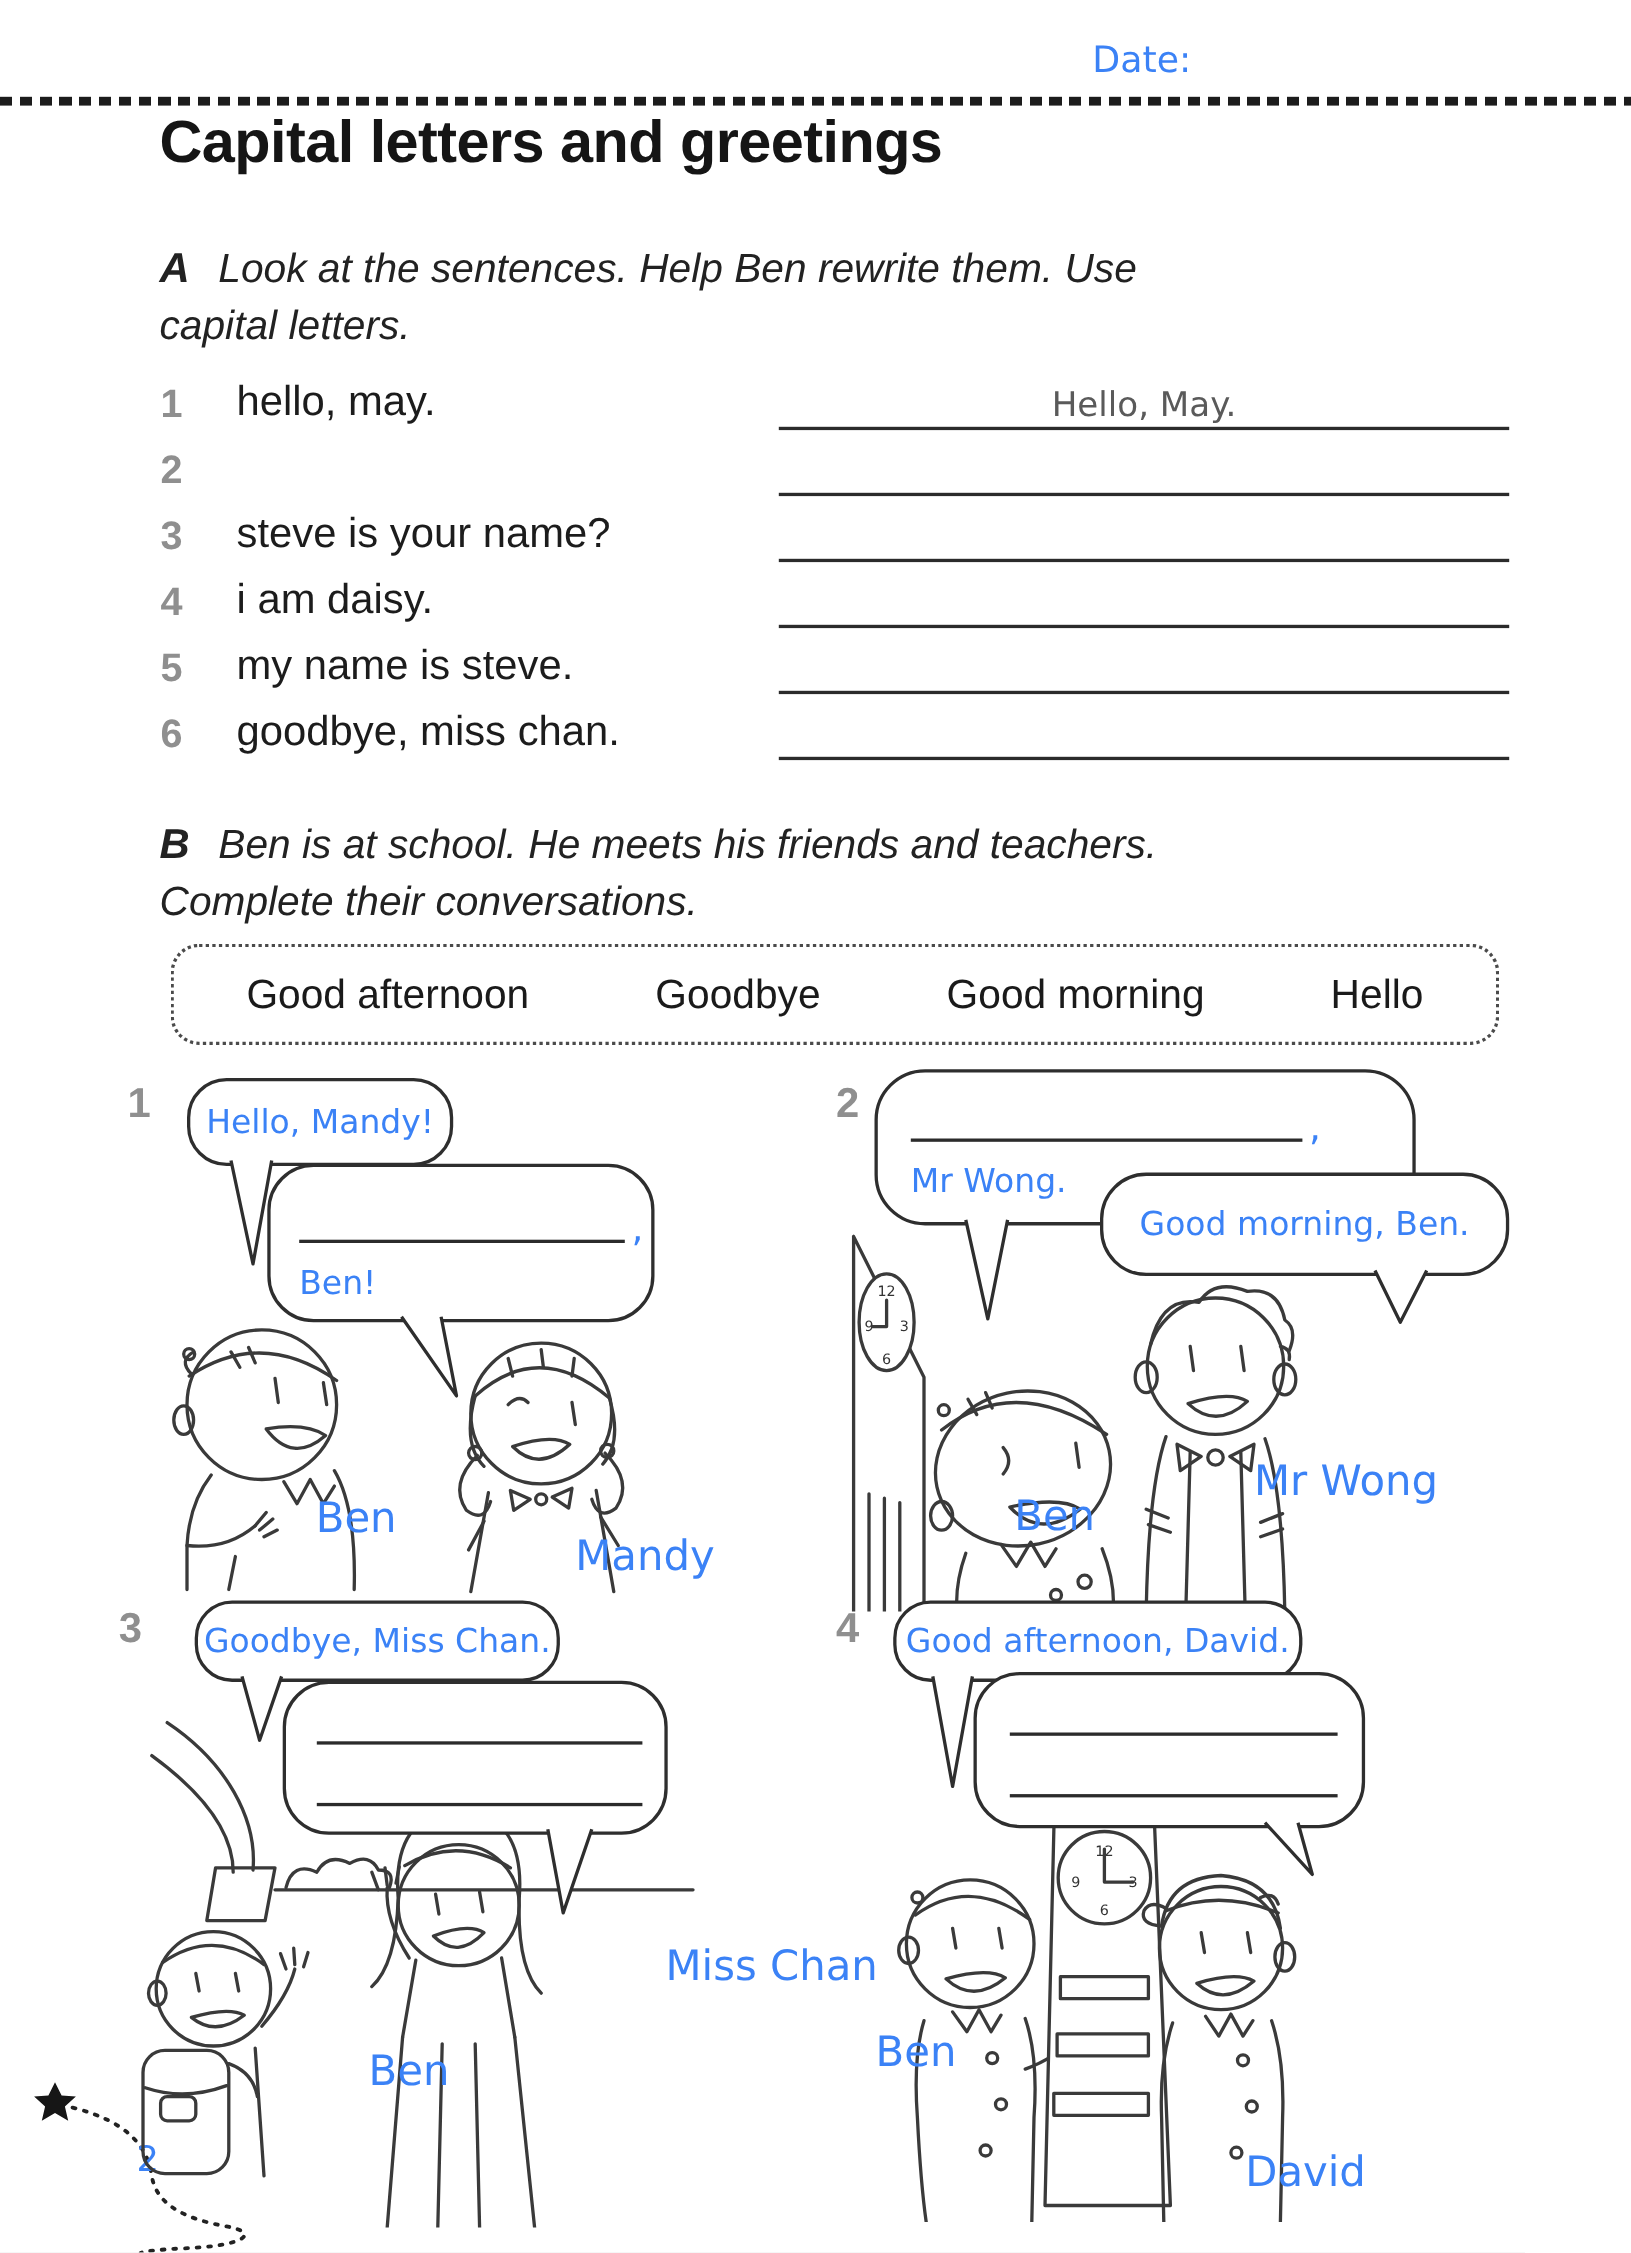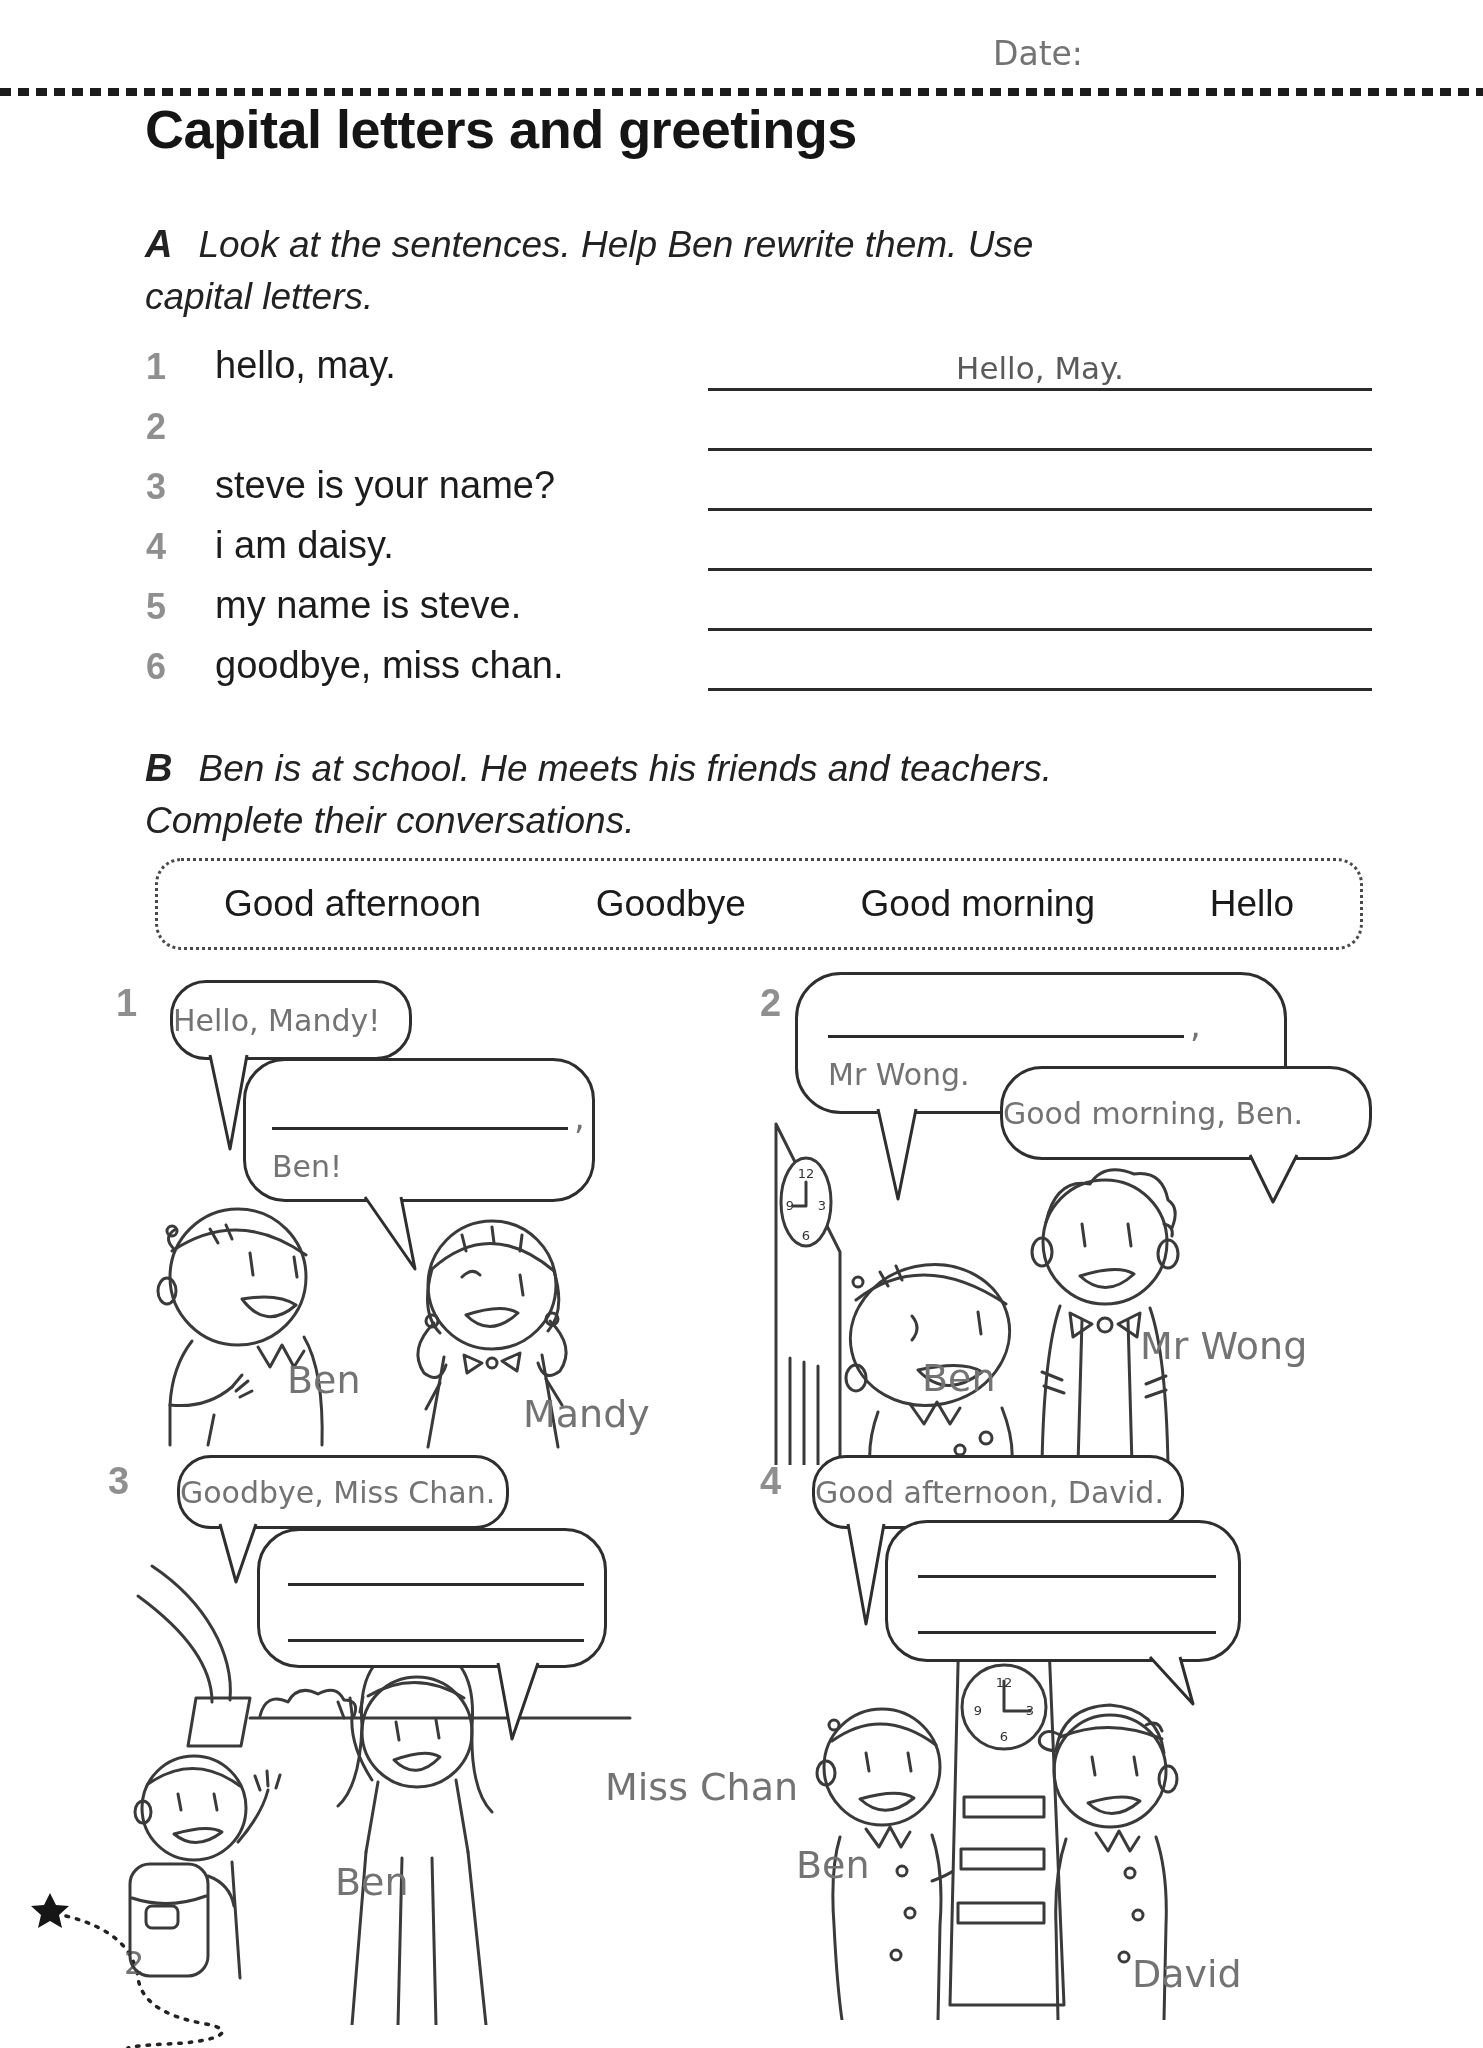--- a/index.html
+++ b/index.html
@@ -1,18 +1,18 @@
 <!DOCTYPE html>
 <html><head>
 <meta charset="utf-8">
 <style>
   html,body{margin:0;padding:0;background:#e8e8e8;}
   .page{position:relative;width:1483px;height:2048px;background:#ffffff;overflow:hidden;
         font-family:"Liberation Sans",sans-serif;color:#1f1f1f;}
-  .hand{font-family:"DejaVu Sans",sans-serif;color:#737373;}
+  .hand{font-family:"DejaVu Sans",sans-serif;color:#3b82f6;}
   .abs{position:absolute;}
 
   .date-label{left:993px;top:34px;font-size:33px;}
   .dash-rule{left:0;top:88px;width:1483px;height:8px;
      background:repeating-linear-gradient(90deg,#1c1c1c 0 11px,transparent 11px 18px);}
 
   .title{left:145px;top:98px;font-size:54px;font-weight:700;letter-spacing:-0.5px;color:#151515;}
 
   .instr{font-size:37px;font-style:italic;line-height:52px;color:#222;}
   .instr .letter{font-weight:700;margin-right:26px;font-size:38px;}
@@ -26,21 +26,21 @@
   .ans-text{position:absolute;left:708px;top:8px;width:664px;text-align:center;font-size:31px;color:#5a5a5a;}
 
   .word-bank{left:155px;top:858px;width:1208px;height:92px;border:3px dotted #4a4a4a;border-radius:26px;
      display:flex;align-items:center;justify-content:space-between;padding:0 66px;box-sizing:border-box;}
   .word-bank span{font-size:37px;color:#1a1a1a;}
 
   .panel-num{font-size:38px;font-weight:700;color:#8f8f8f;}
 
   .bubble{position:absolute;background:#fff;border:3px solid #2e2e2e;border-radius:42px;z-index:2;box-sizing:border-box;}
   .bubble.top{z-index:3;}
-  .b-center{width:100%;height:100%;display:flex;align-items:center;}
+  .b-center{width:100%;height:100%;display:flex;align-items:center;justify-content:center;}
   .b-text{font-size:30px;white-space:nowrap;}
   .bline{position:absolute;border-bottom:3px solid #2b2b2b;height:0;}
   .bcomma{position:absolute;font-size:34px;}
   .bl2{position:absolute;font-size:30px;}
 
   .tail{position:absolute;z-index:4;overflow:visible;}
   .tail.under{z-index:2;}
   .tail path{fill:#ffffff;stroke:#2e2e2e;stroke-width:3;stroke-linejoin:round;}
 
   .scene{position:absolute;z-index:1;}

